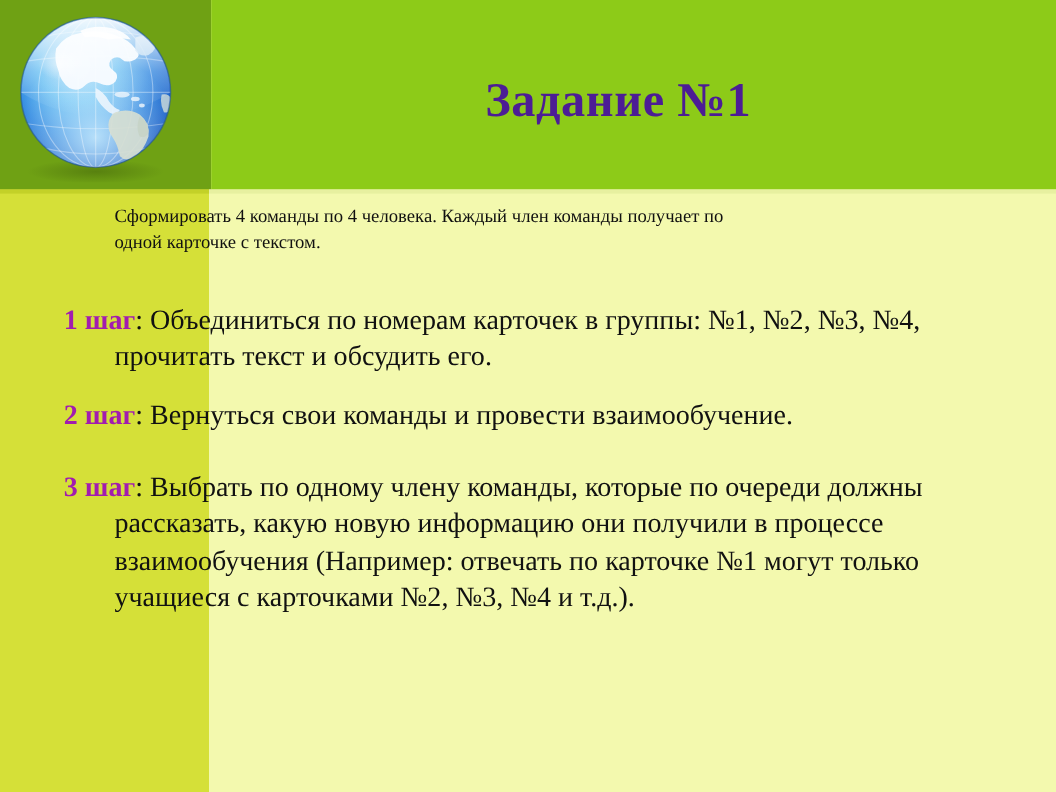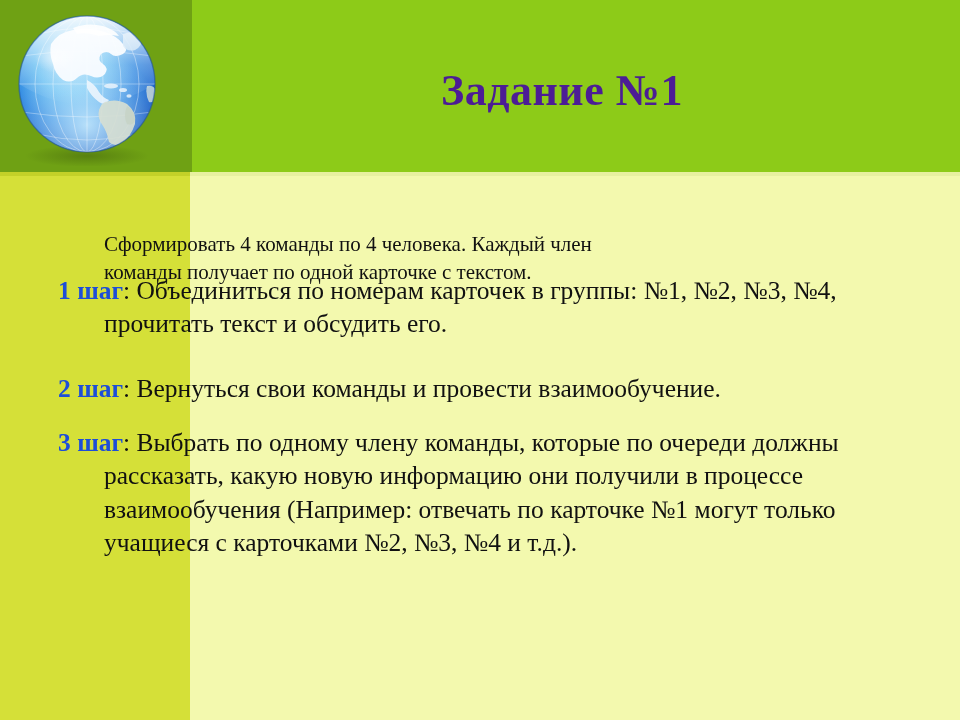--- a/index.html
+++ b/index.html
@@ -111,39 +111,38 @@
     color: #111111;
     font-size: 25.5px;
     line-height: 1.29;
     text-align: left;
   }
 
   .para-intro {
     left: 104px;
     top: 10px;
     width: 560px;
-    font-size: 21px;
+    font-size: 17px;
     line-height: 1.35;
-    margin-top: 44px;
   }
 
   .step {
     left: 58px;
     width: 830px;
     text-indent: -46px;
     padding-left: 46px;
     font-size: 25.5px;
     line-height: 1.31;
   }
   .step-1 { top: 98px; }
-  .step-2 { top: 196px; }
+  .step-2 { top: 184px; }
   .step-3 { top: 250px; font-family: Liberation Serif, serif; }
 
   .step-label {
-    color: #1d4ed8;
+    color: #a21caf;
     font-weight: bold;
   }
 </style>
 </head>
 <body>
 
 <div id="slide">
 
   <div class="band-left"></div>
   <div class="band-right"></div>

